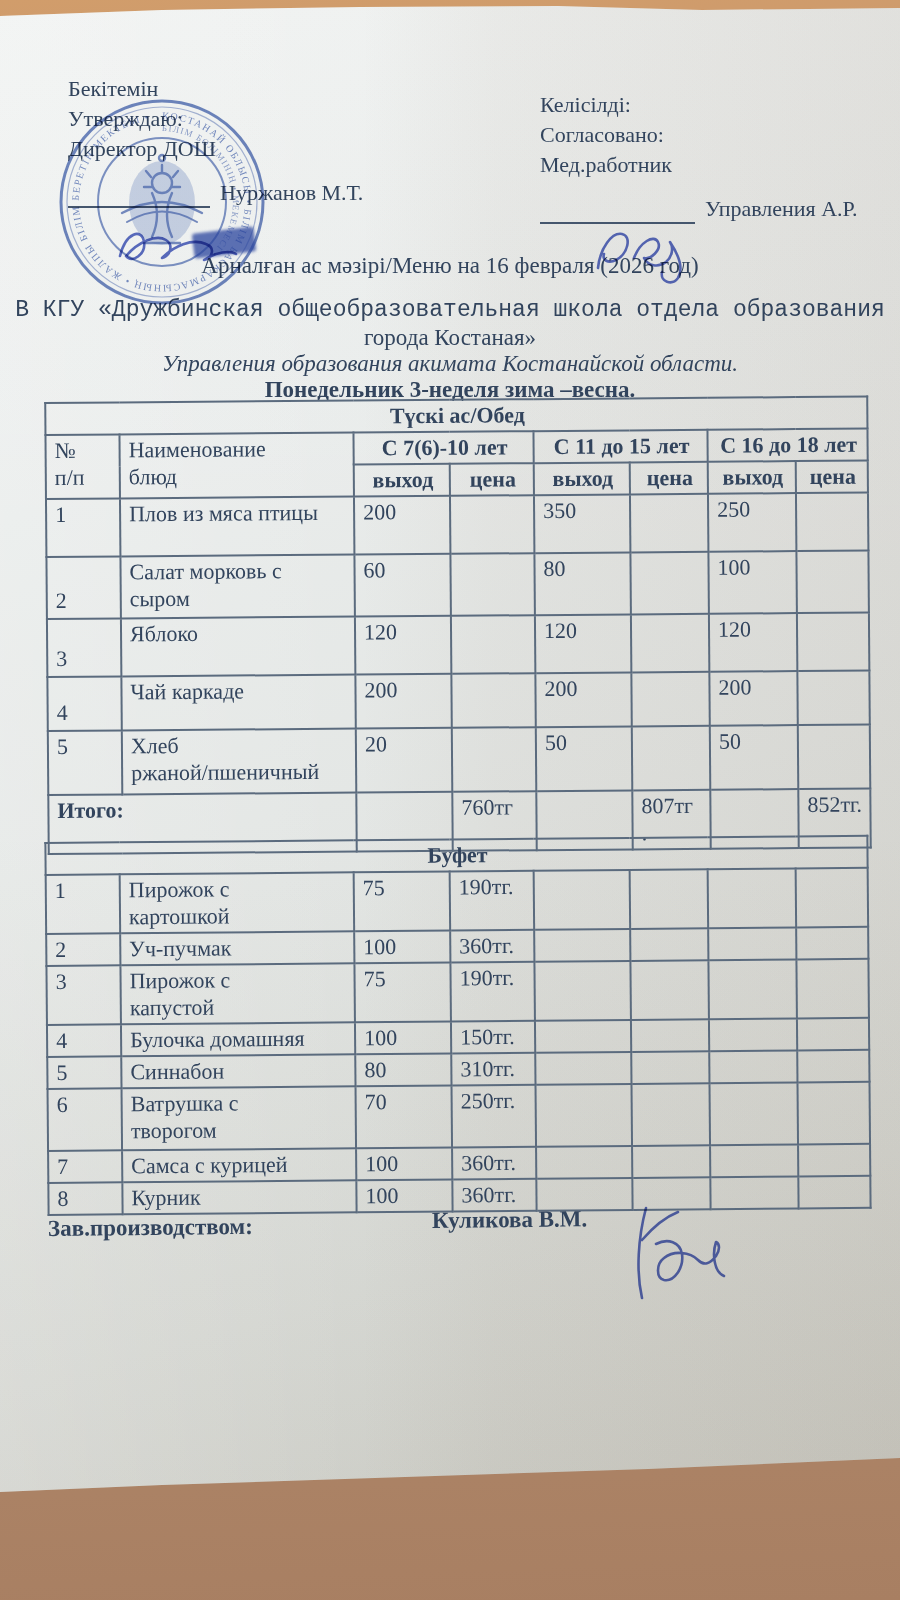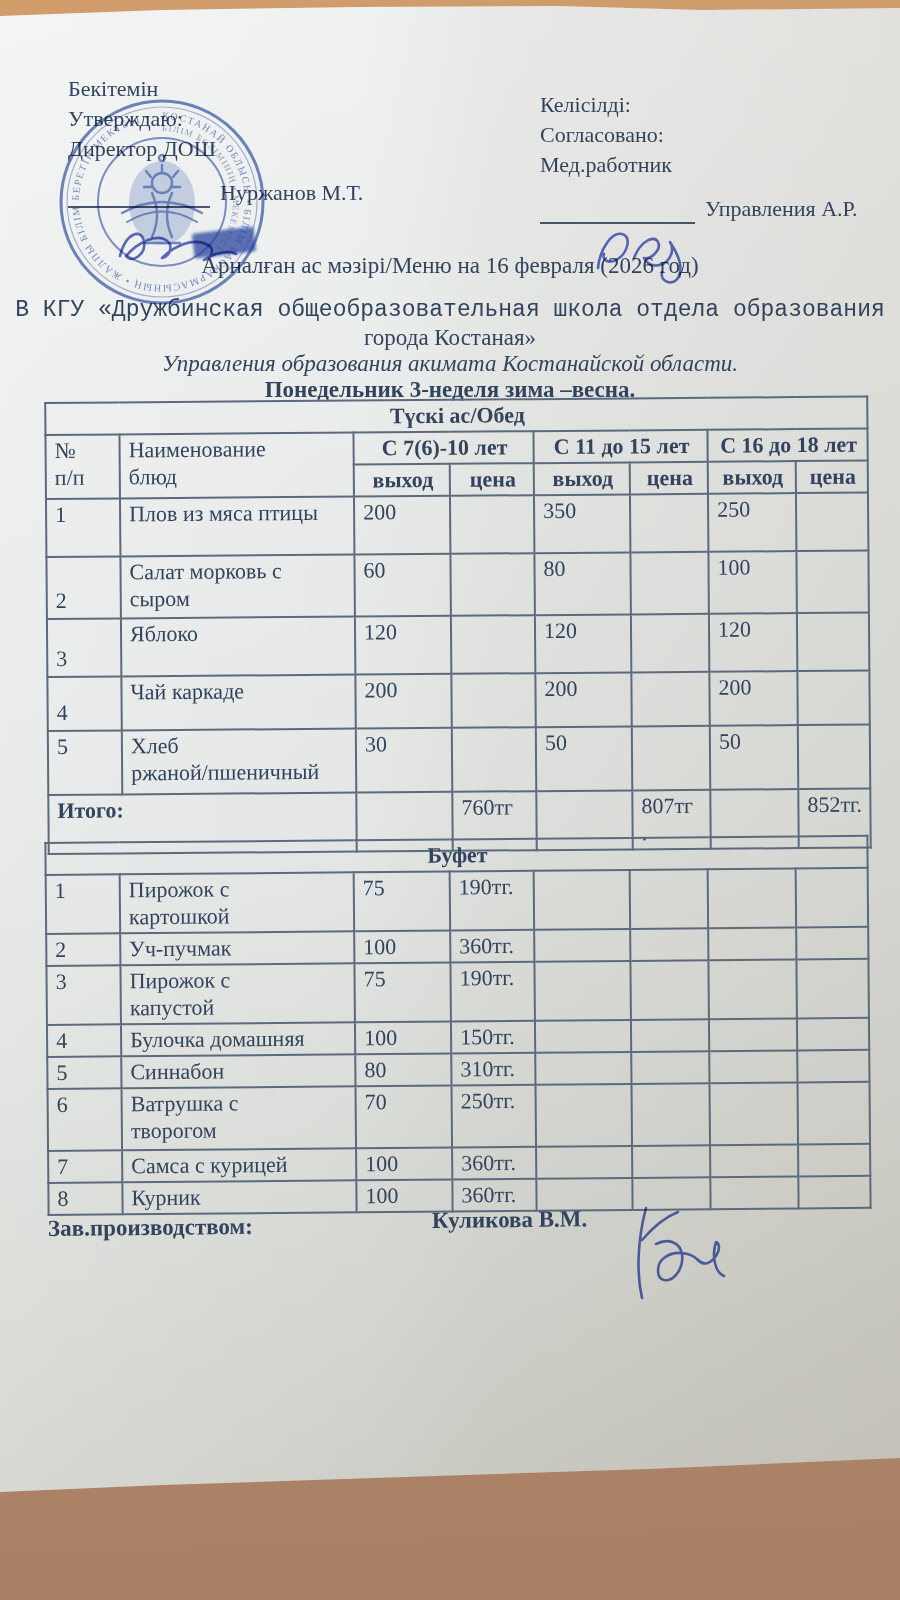--- a/index.html
+++ b/index.html
@@ -146,21 +146,21 @@
         <td></td>
         <td>200</td>
         <td></td>
         <td>200</td>
         <td></td>
       </tr>
       <tr style="height:64px;">
         <td>5</td>
         <td class="pre">Хлеб
 ржаной/пшеничный</td>
-        <td>30</td>
+        <td>20</td>
         <td></td>
         <td>50</td>
         <td></td>
         <td>50</td>
         <td></td>
       </tr>
       <tr style="height:54px;">
         <td colspan="2" class="bold">Итого:</td>
         <td></td>
         <td>760тг</td>

